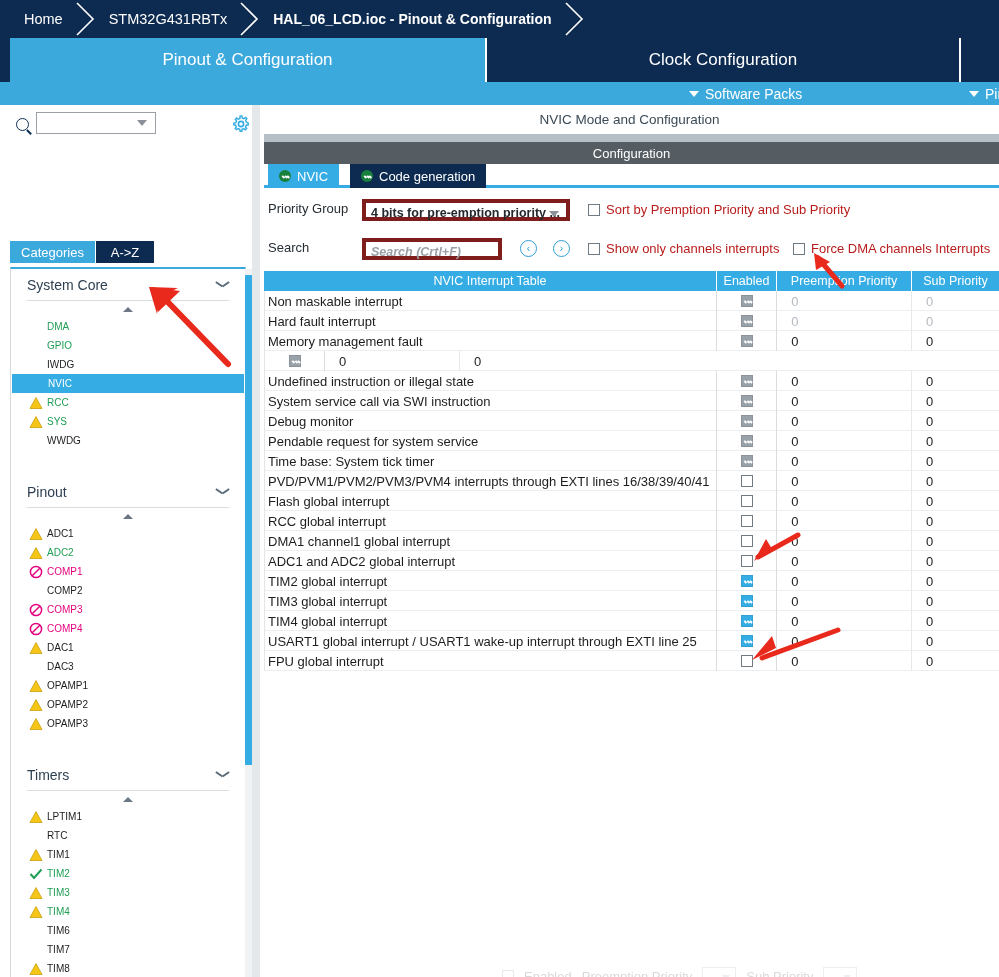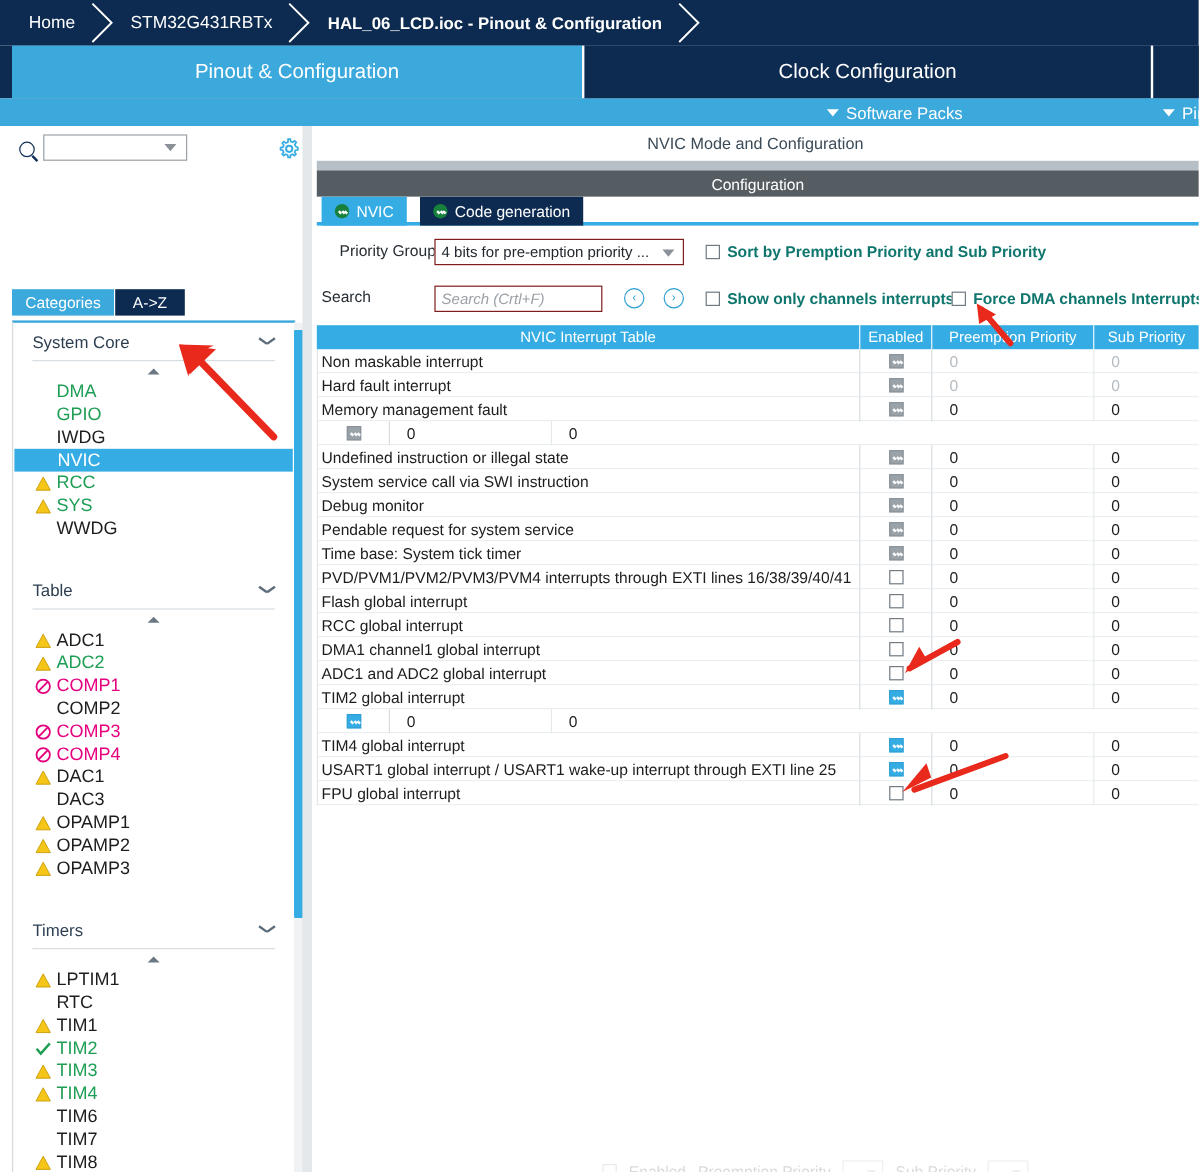--- a/index.html
+++ b/index.html
@@ -133,21 +133,21 @@
     height: 16px; display: flex; align-items: center; justify-content: center;
   }
   .spinner .up {
     width: 0; height: 0;
     border-left: 5px solid transparent; border-right: 5px solid transparent;
     border-bottom: 5px solid #6b7884;
   }
 
   .periph {
     position: relative; height: 19px; padding-left: 36px;
-    display: flex; align-items: center; font-size: 15px; color: #1d1d1d;
+    display: flex; align-items: center; font-size: 10px; color: #1d1d1d;
   }
   .periph.sel { background: #35ade4; color: #ffffff; margin: 0 1px; }
   .periph .badge {
     position: absolute; left: 18px; top: 3px; width: 14px; height: 14px;
   }
   .periph.green { color: #1e9e54; }
   .periph.pink  { color: #e5007e; }
 
   .leftscroll {
     position: absolute; left: 245px; top: 170px; width: 8px; height: 490px;
@@ -200,22 +200,23 @@
     content: ""; position: absolute; left: 3px; top: 5.5px;
     width: 3px; height: 1.6px; background: #ffffff;
     box-shadow: 2px -2px 0 0 #ffffff, 3.5px -3.5px 0 0 #ffffff;
     transform: rotate(45deg);
   }
 
   .formrow { position: absolute; left: 0; height: 26px; }
   .lbl { font-size: 13px; color: #262d33; }
 
   .combo {
-    position: absolute; border: 1px solid #7f1d1d; background: #ffffff;
+    position: absolute; border: 4px solid #7f1d1d; background: #ffffff;
     height: 22px;
+    font-weight: bold;
   }
   .combo .cv {
     position: absolute; left: 5px; top: 3px; font-size: 12.5px; color: #22282e;
     white-space: nowrap;
   }
   .combo .ca {
     position: absolute; right: 7px; top: 8px; width: 0; height: 0;
     border-left: 5px solid transparent; border-right: 5px solid transparent;
     border-top: 6px solid #8b9198;
   }
@@ -223,21 +224,21 @@
 
   .navbtn {
     position: absolute; width: 17px; height: 17px; border-radius: 50%;
     border: 1.4px solid #2f9fd4; color: #2f9fd4;
     display: flex; align-items: center; justify-content: center;
     font-size: 10px; line-height: 1;
   }
 
   .cbwrap {
     position: absolute; display: flex; align-items: center; gap: 6px;
-    font-size: 13px; color: #0f766e; white-space: nowrap; font-weight: bold;
+    font-size: 13px; color: #b91c1c; white-space: nowrap;
   }
   .cbox {
     width: 12px; height: 12px; border: 1px solid #707a83;
     background: #ffffff; flex: none; position: relative;
   }
 
   
   .tbl {
     position: absolute; left: 4px; top: 166px; width: 735px;
   }
@@ -412,21 +413,21 @@
               <path d="M7 1.5 L13 12.5 L1 12.5 Z" fill="#f5c518" stroke="#c9a00c" stroke-width="0.8"></path>
             </svg></span>
           <span>SYS</span>
         </div>
         <div class="periph">
           <span class="badge"></span>
           <span>WWDG</span>
         </div>
         <div style="height: 26px;"></div>
         <div class="grouphdr">
-          <span class="gname">Table</span>
+          <span class="gname">Pinout</span>
           <span class="chevdown"></span>
         </div>
         <div class="spinner">
           <span class="up"></span>
         </div>
         <div class="periph">
           <span class="badge"><svg width="14" height="14" viewBox="0 0 14 14">
               <path d="M7 1.5 L13 12.5 L1 12.5 Z" fill="#f5c518" stroke="#c9a00c" stroke-width="0.8"></path>
             </svg></span>
           <span>ADC1</span>
@@ -568,21 +569,21 @@
         <span class="okdot"></span>
         <span>NVIC</span>
       </div>
       <div class="cfgtab b">
         <span class="okdot"></span>
         <span>Code generation</span>
       </div>
     </div>
 
     <div class="formrow" style="left:8px; top:92px; width:720px;">
-      <span class="lbl" style="position:absolute;left:15px;top:4px;">Priority Group</span>
+      <span class="lbl" style="position:absolute;left:0;top:4px;">Priority Group</span>
       <div class="combo" style="left:94px; top:2px; width:208px;">
         <span class="cv">4 bits for pre-emption priority ...</span>
         <span class="ca"></span>
       </div>
       <div class="cbwrap" style="left:320px; top:5px;">
         <span class="cbox"></span>
         <span>Sort by Premption Priority and Sub Priority</span>
       </div>
     </div>
 
@@ -728,20 +729,21 @@
           </div>
           <div class="tr">
             <div class="td c0">TIM2 global interrupt</div>
             <div class="td c1">
               <span class="chk on"></span>
             </div>
             <div class="td c2">0</div>
             <div class="td c3">0</div>
           </div>
           <div class="tr">
+            <div class="td c0">TIM3 global interrupt</div>
             <div class="td c1">
               <span class="chk on"></span>
             </div>
             <div class="td c2">0</div>
             <div class="td c3">0</div>
           </div>
           <div class="tr">
             <div class="td c0">TIM4 global interrupt</div>
             <div class="td c1">
               <span class="chk on"></span>

